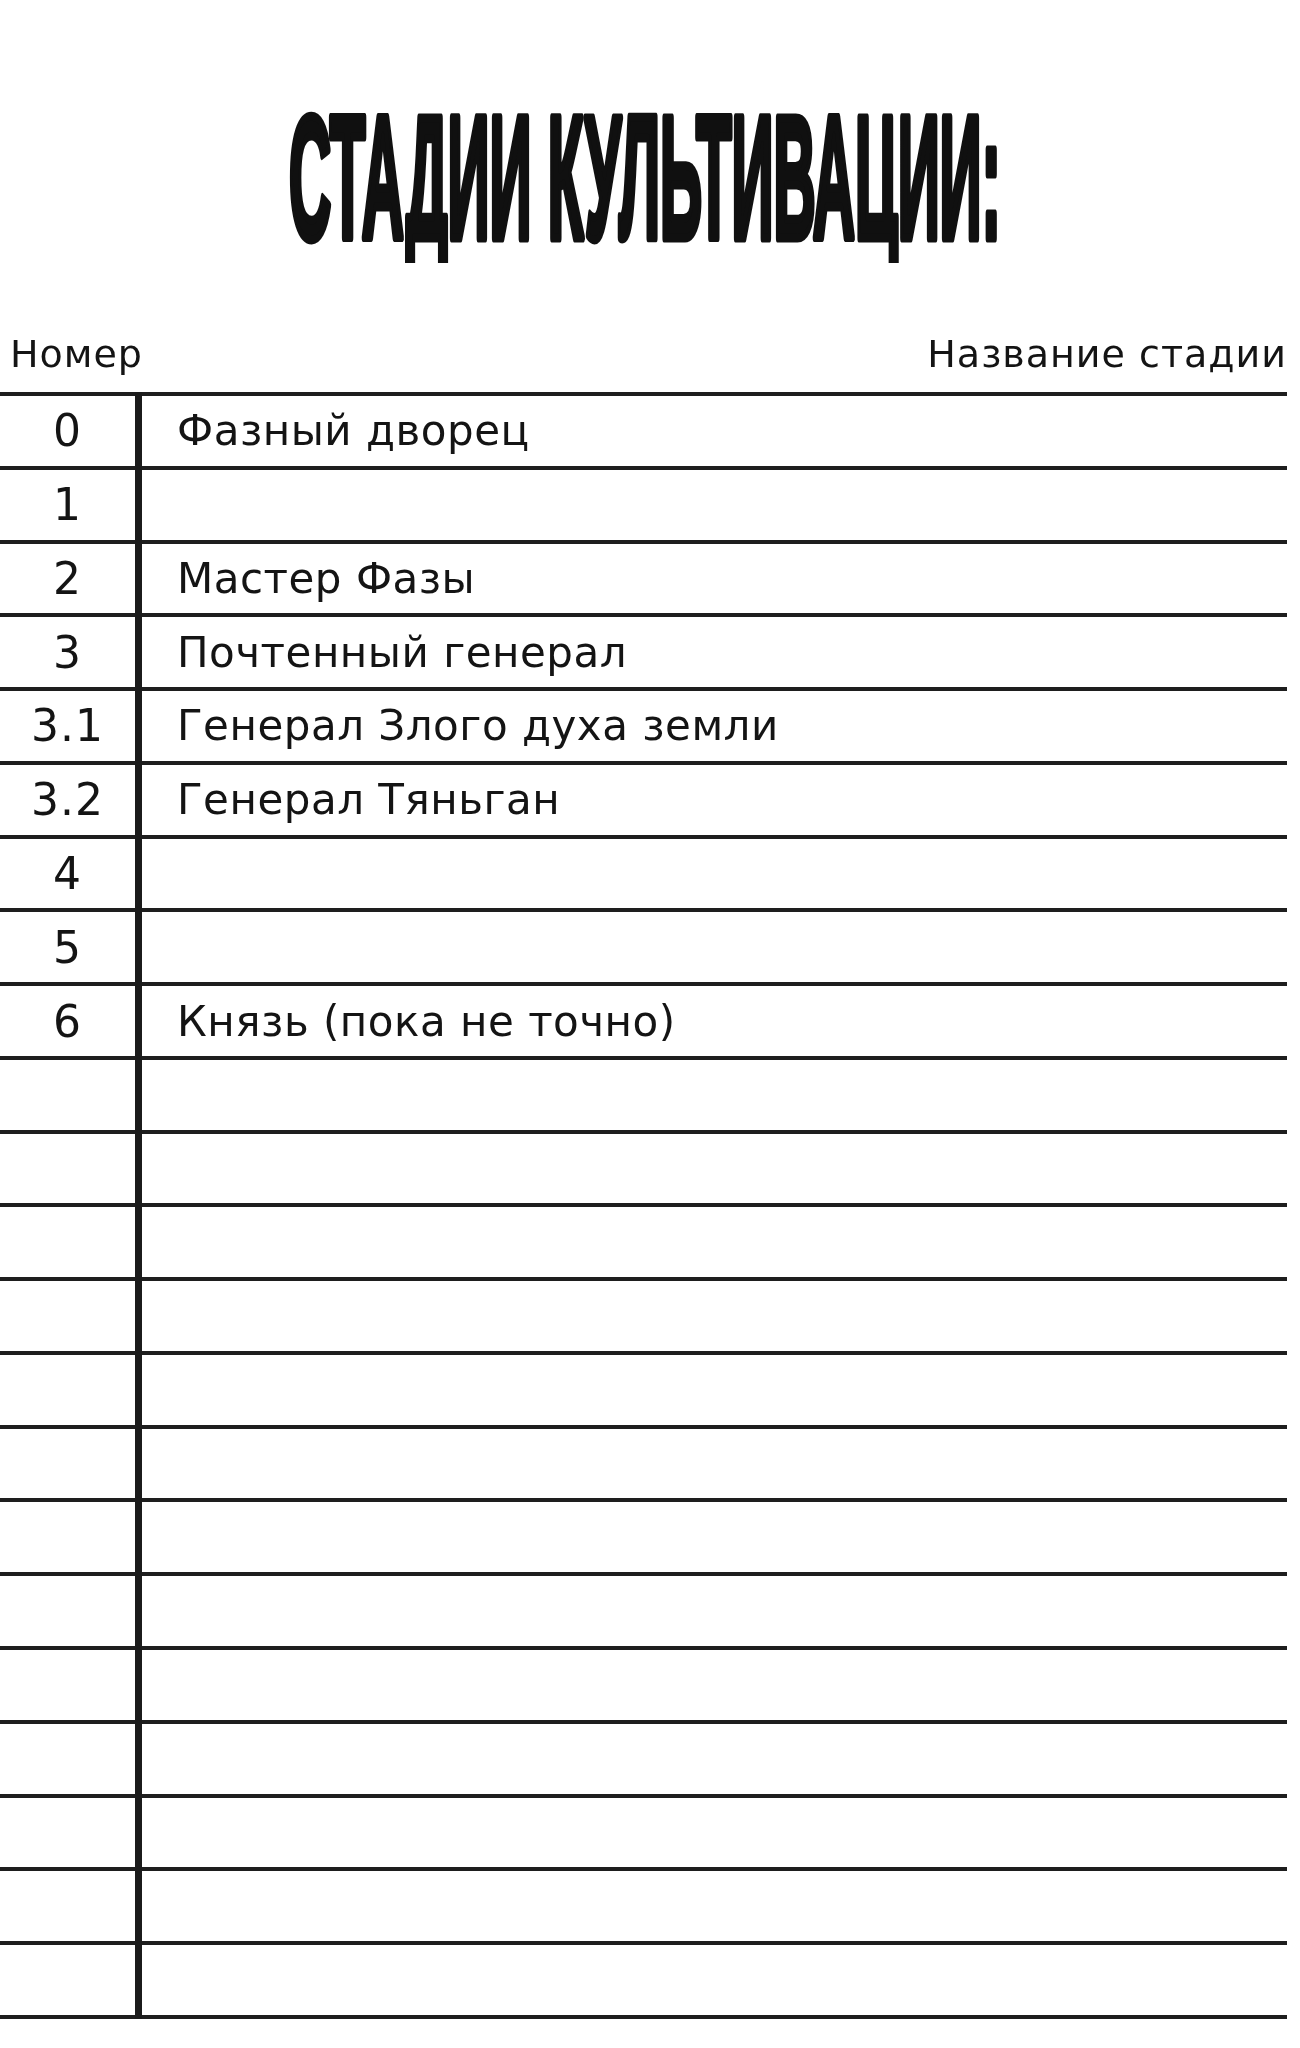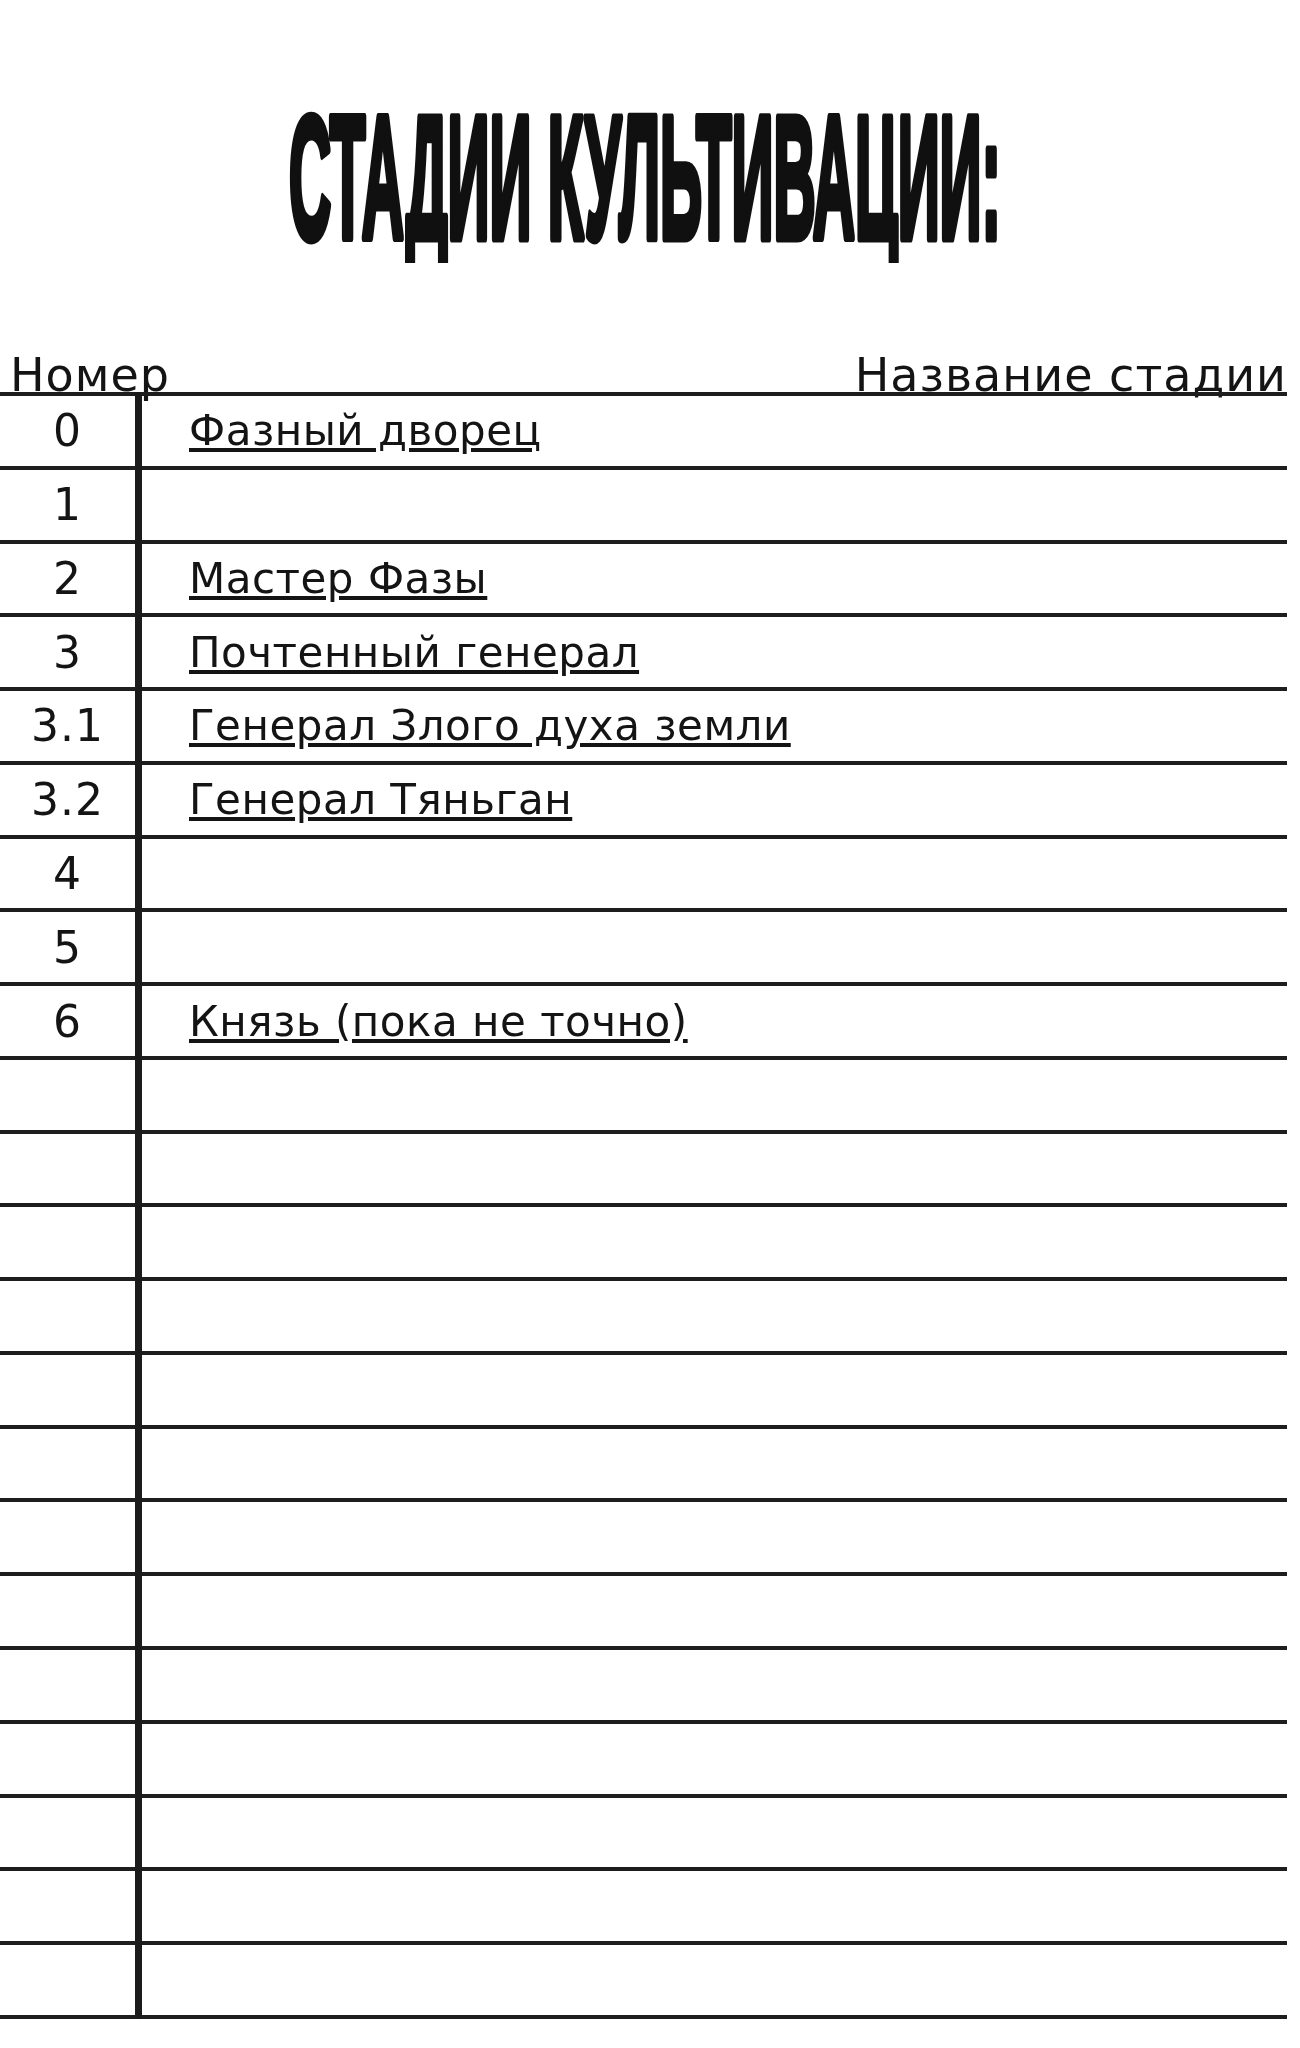--- a/index.html
+++ b/index.html
@@ -22,22 +22,22 @@
     font-size: 175px;
     fill: #101010;
     stroke: #101010;
     stroke-width: 9;
     stroke-linejoin: round;
   }
 
   
   .col-header {
     position: absolute;
-    top: 350px;
-    font-size: 46px;
+    top: 334px;
+    font-size: 38px;
     letter-spacing: 1px;
     white-space: nowrap;
     line-height: 1.1;
   }
   .number-header { left: 10px; }
   .name-header { left: 142px; width: 1145px; text-align: right; }
 
   
   .table-body {
     position: absolute;
@@ -58,25 +58,24 @@
     display: flex;
     align-items: center;
     justify-content: center;
     font-size: 44px;
     letter-spacing: 1px;
   }
   .cell-name {
     flex: 1;
     display: flex;
     align-items: center;
-    padding-left: 54px;
+    padding-left: 42px;
     font-size: 42px;
     letter-spacing: 0.5px;
     white-space: nowrap;
-    text-decoration: underline;
   }
   .divider-v {
     position: absolute;
     left: 135px;
     top: 392px;
     width: 7px;
     height: 1627px;
     background: #1b1b1b;
   }
 </style>

